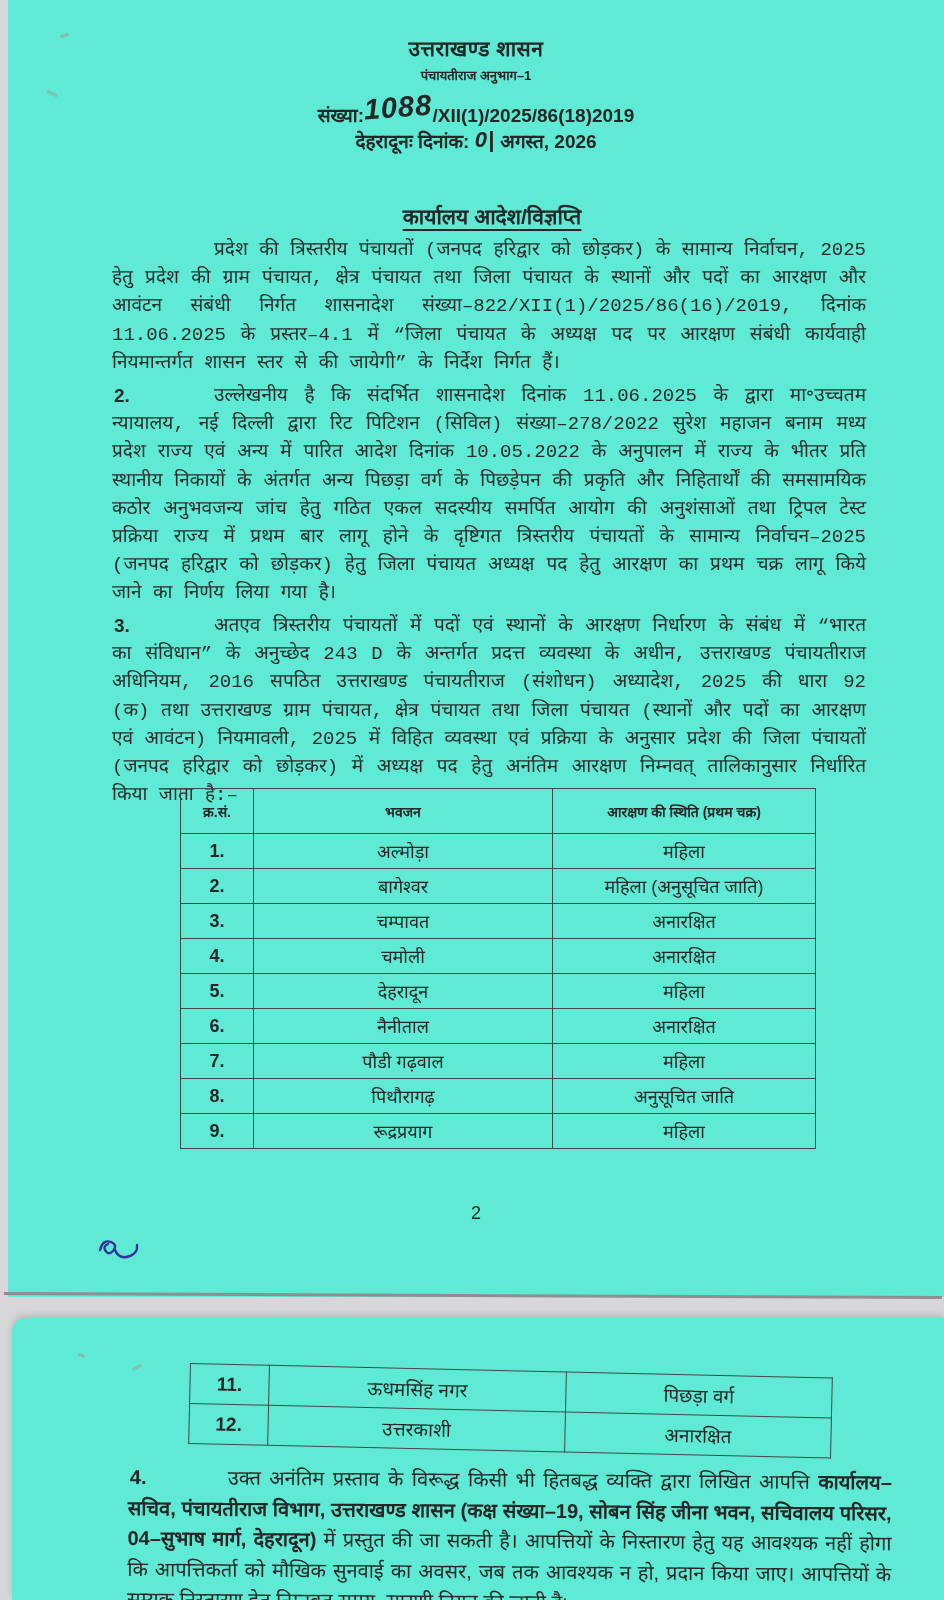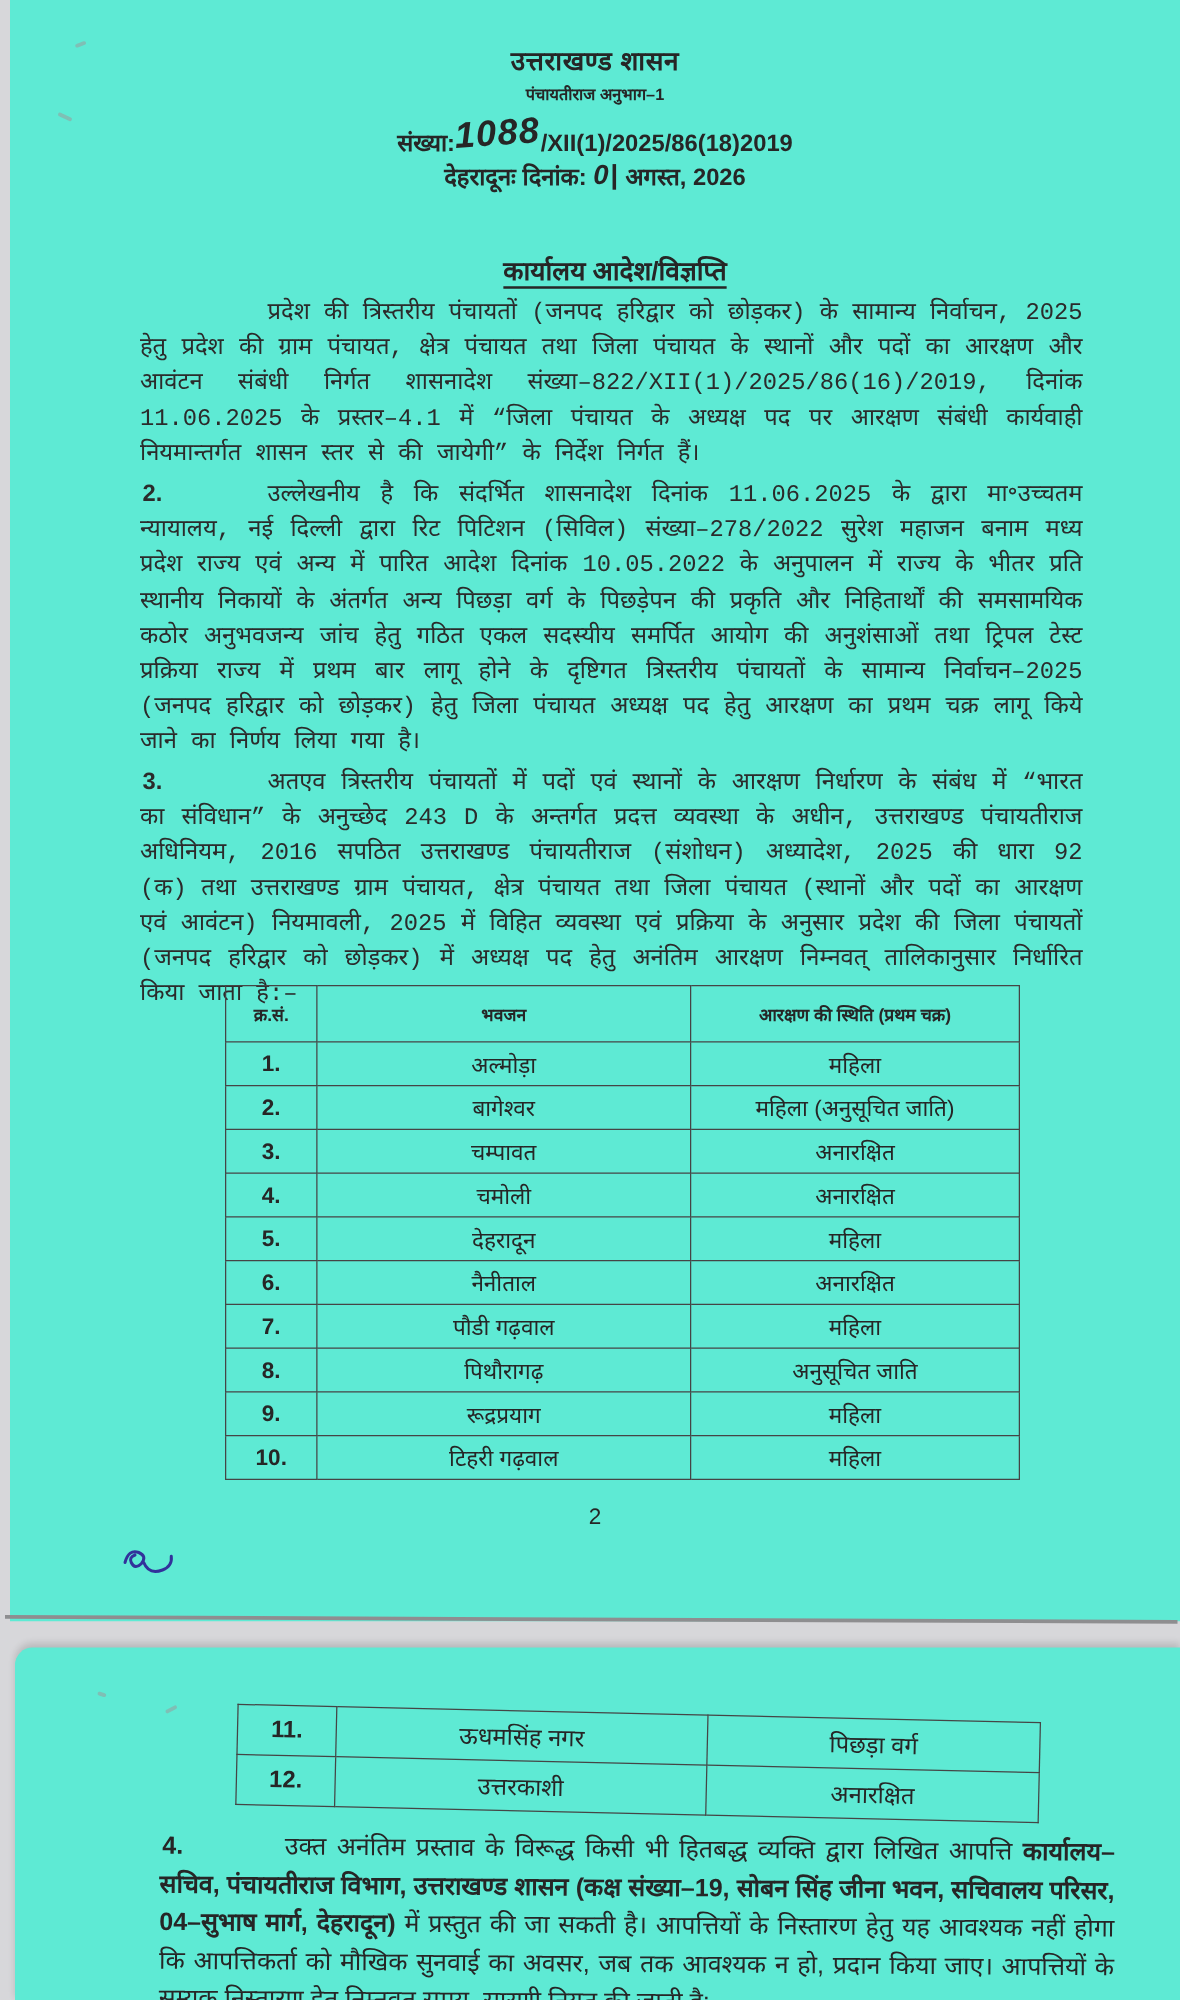--- a/index.html
+++ b/index.html
@@ -127,25 +127,20 @@
     <tr>
           <td class="c-sn">8.</td>
           <td class="c-dist">पिथौरागढ़</td>
           <td class="c-res">अनुसूचित जाति</td>
         </tr>
     <tr>
           <td class="c-sn">9.</td>
           <td class="c-dist">रूद्रप्रयाग</td>
           <td class="c-res">महिला</td>
         </tr>
-    <tr>
-          <td class="c-sn">10.</td>
-          <td class="c-dist">टिहरी गढ़वाल</td>
-          <td class="c-res">महिला</td>
-        </tr>
   </tbody>
     </table>
 
   <div class="abs center pageno" style="top: 1203px;">2</div>
 
   <svg class="sig" style="left:86px;top:1228px;" width="58" height="42" viewBox="0 0 58 42">
     <path d="M6 22 q3 -11 11 -8 q7 3 2 9 q-5 5 -8 -1 q-2 -4 3 -6 m7 6 q4 10 15 6 q8 -3 7 -11" fill="none" stroke="#32329b" stroke-width="2.4" stroke-linecap="round"></path>
   </svg>
 
 </div>

